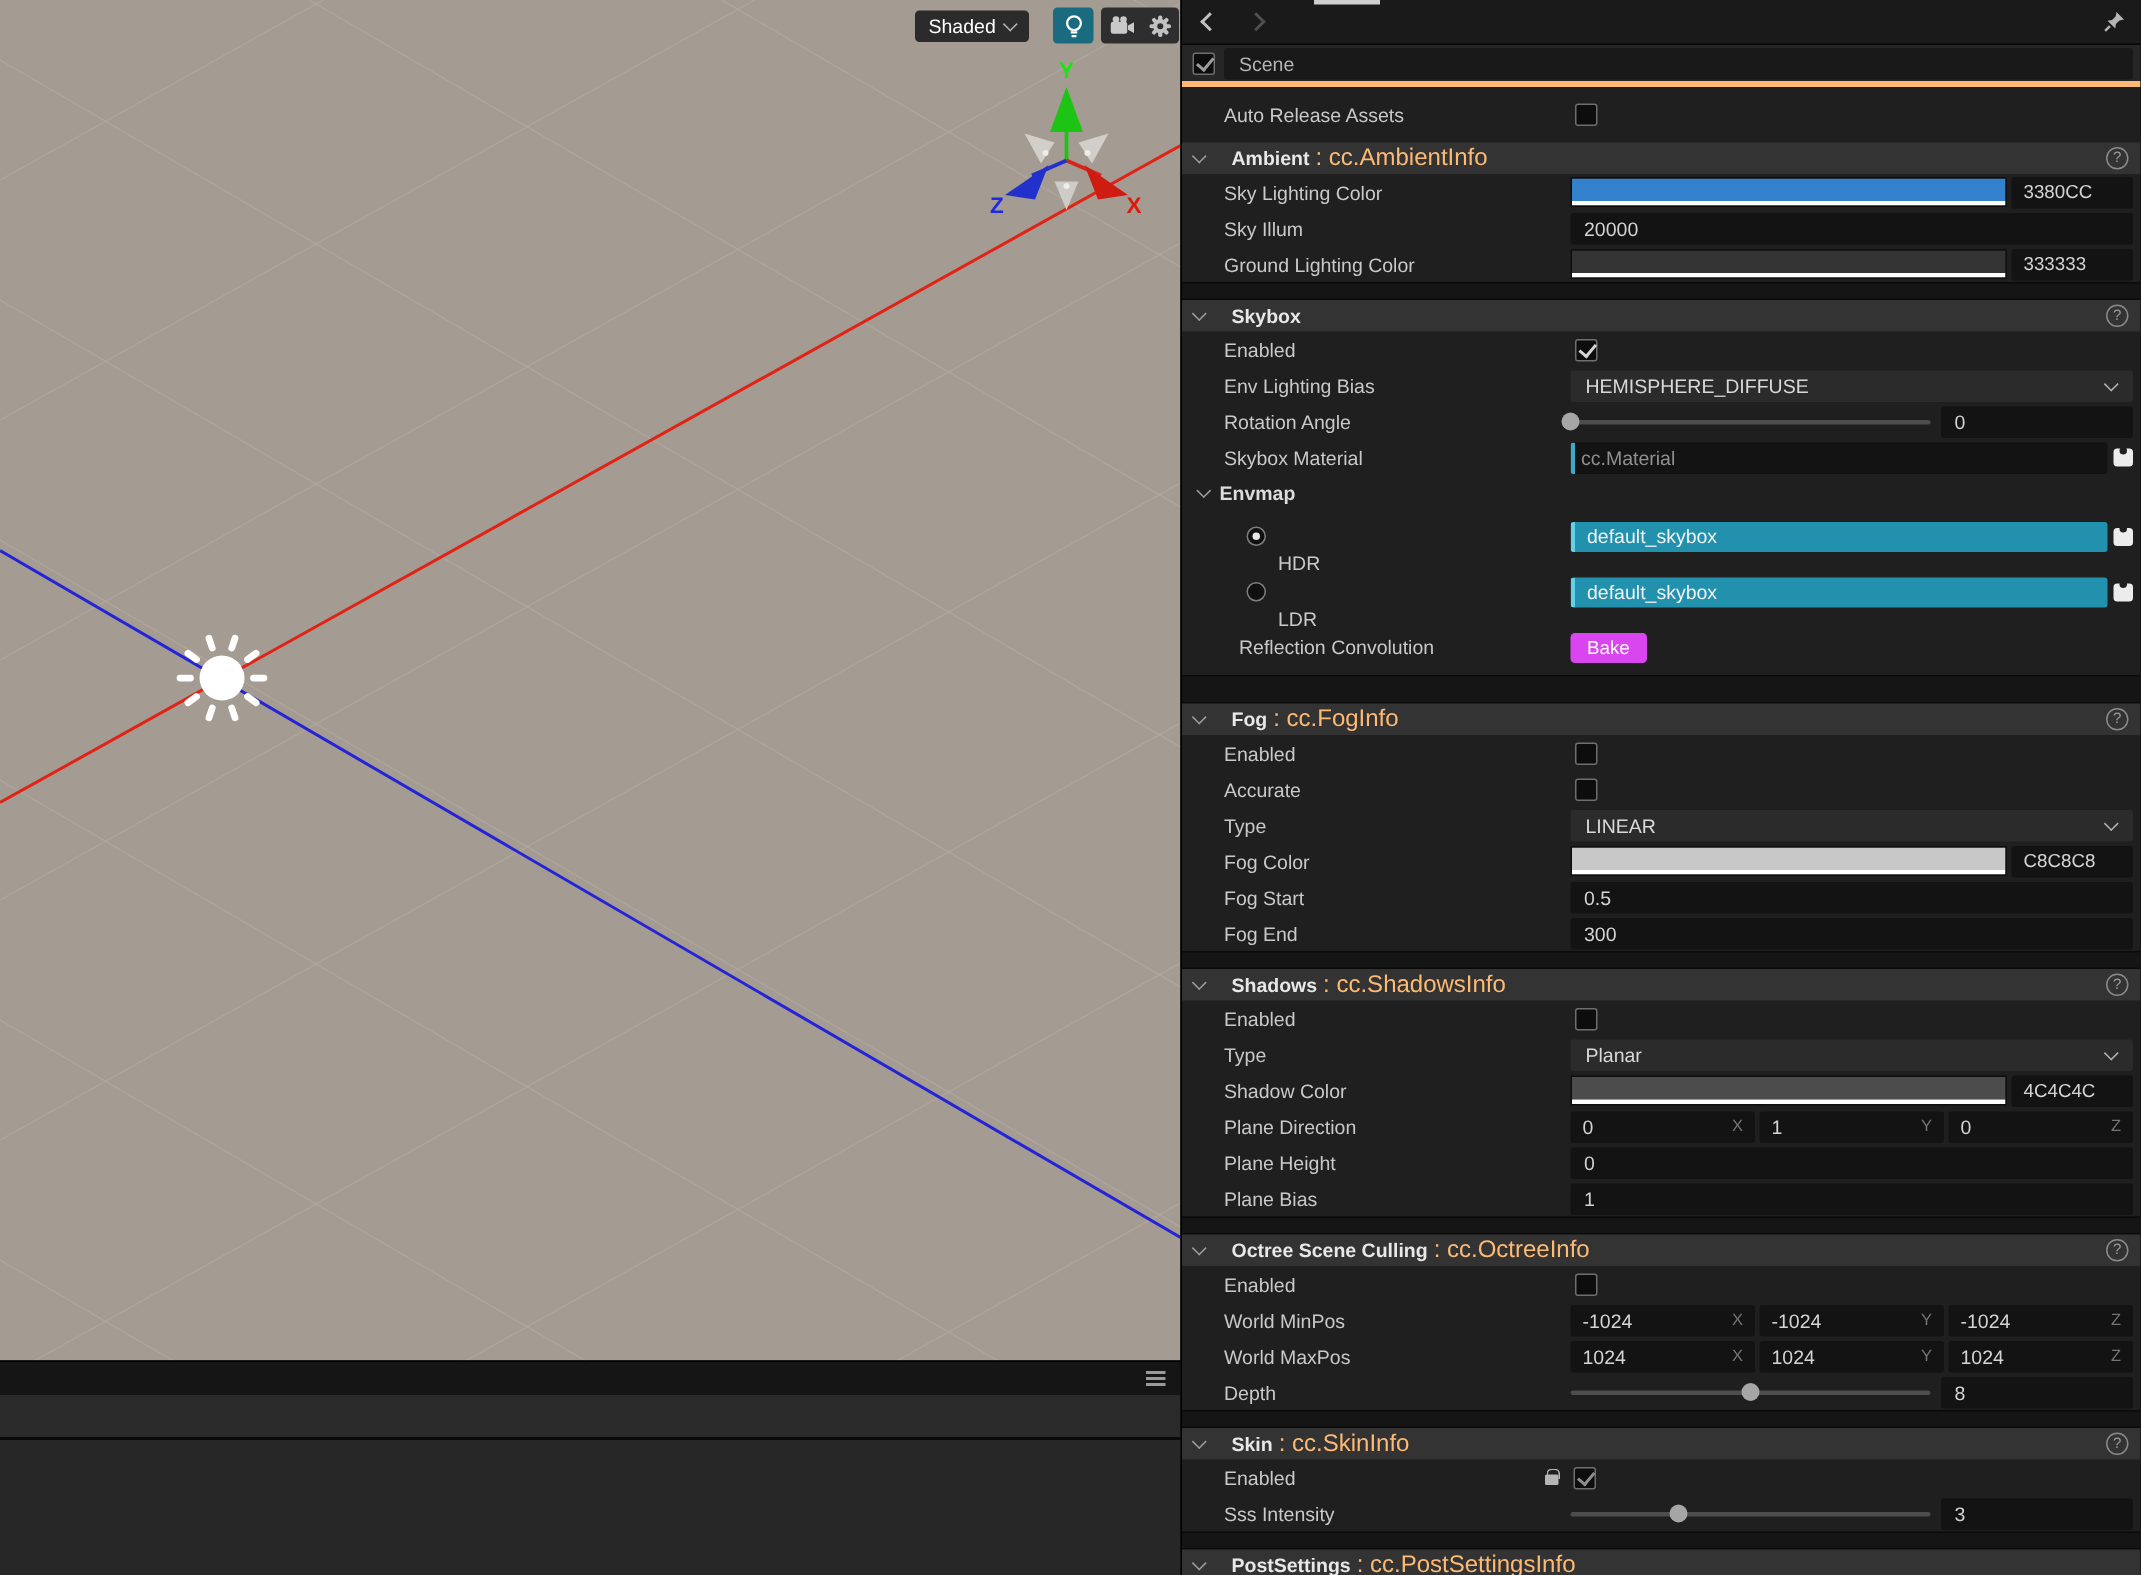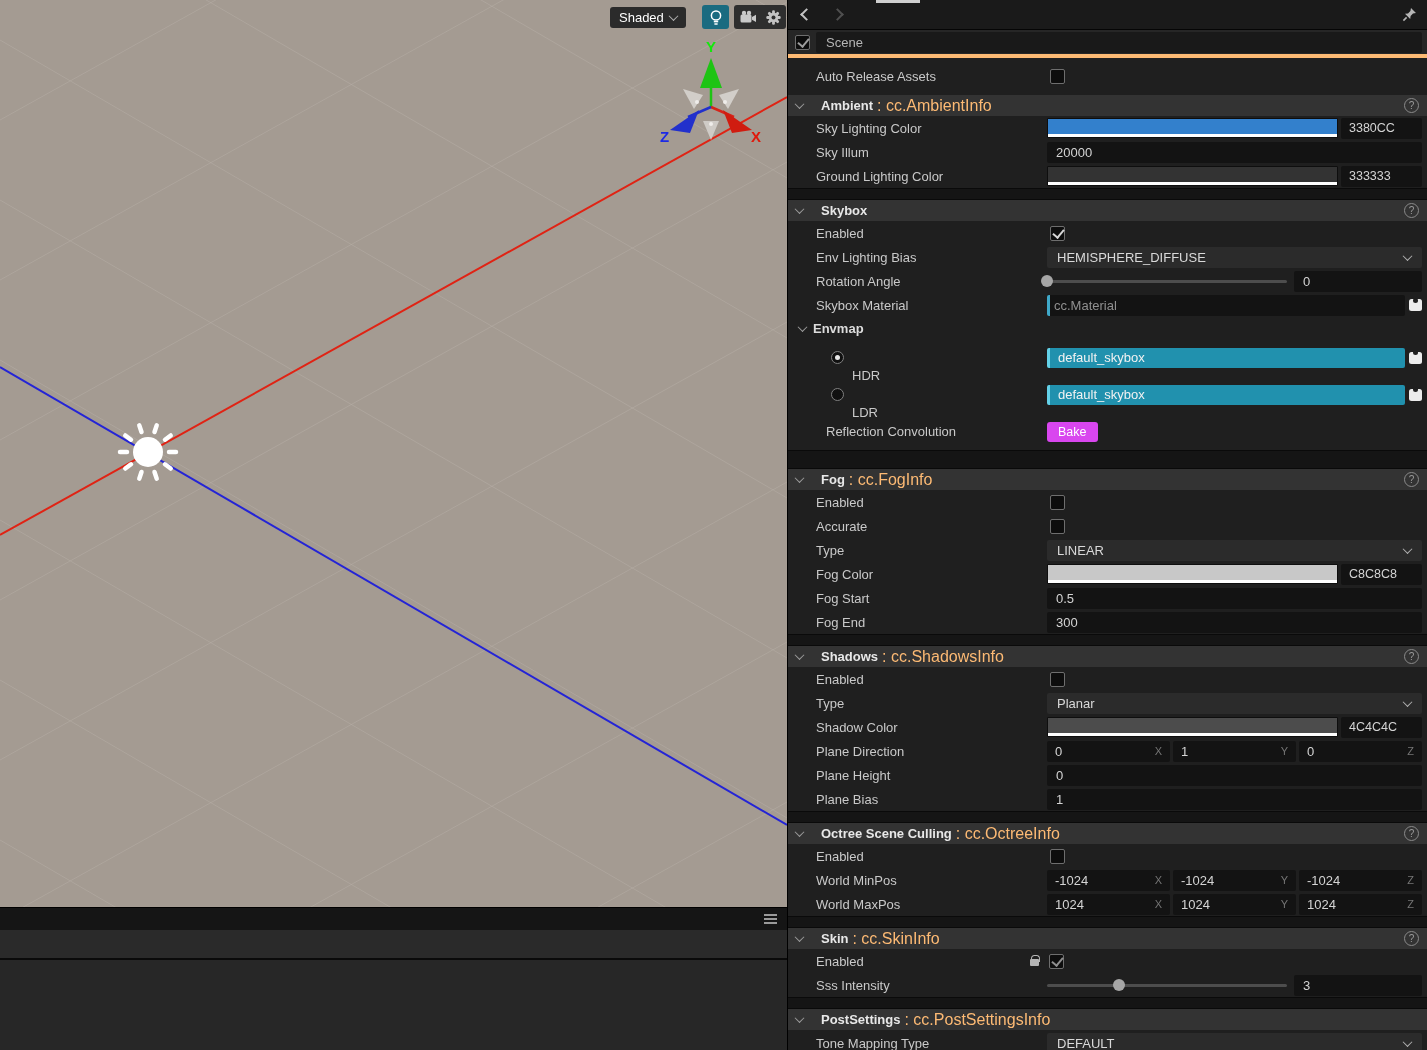--- a/index.html
+++ b/index.html
@@ -522,20 +522,30 @@
               <span>1024</span>
               <span class="axis">Y</span>
             </div>
           <div class="vec">
               <span>1024</span>
               <span class="axis">Z</span>
             </div>
         </div>
       </div>
     </div>
+    <div class="row">
+      <div class="lbl">Depth</div>
+      <div class="ctrl">
+        <div class="slider">
+          <span class="track"></span>
+          <span class="thumb" style="left: calc(50% - 6px);"></span>
+        </div>
+        <div class="numinput sliderval">8</div>
+      </div>
+    </div>
 
     <div class="gap"></div>
 
     <div class="sec-head">
       <span class="sec-chev"></span>
       <span class="title">Skin</span>
       <span class="suffix">: cc.SkinInfo</span>
       <span class="help"></span>
     </div>
     <div class="row">

